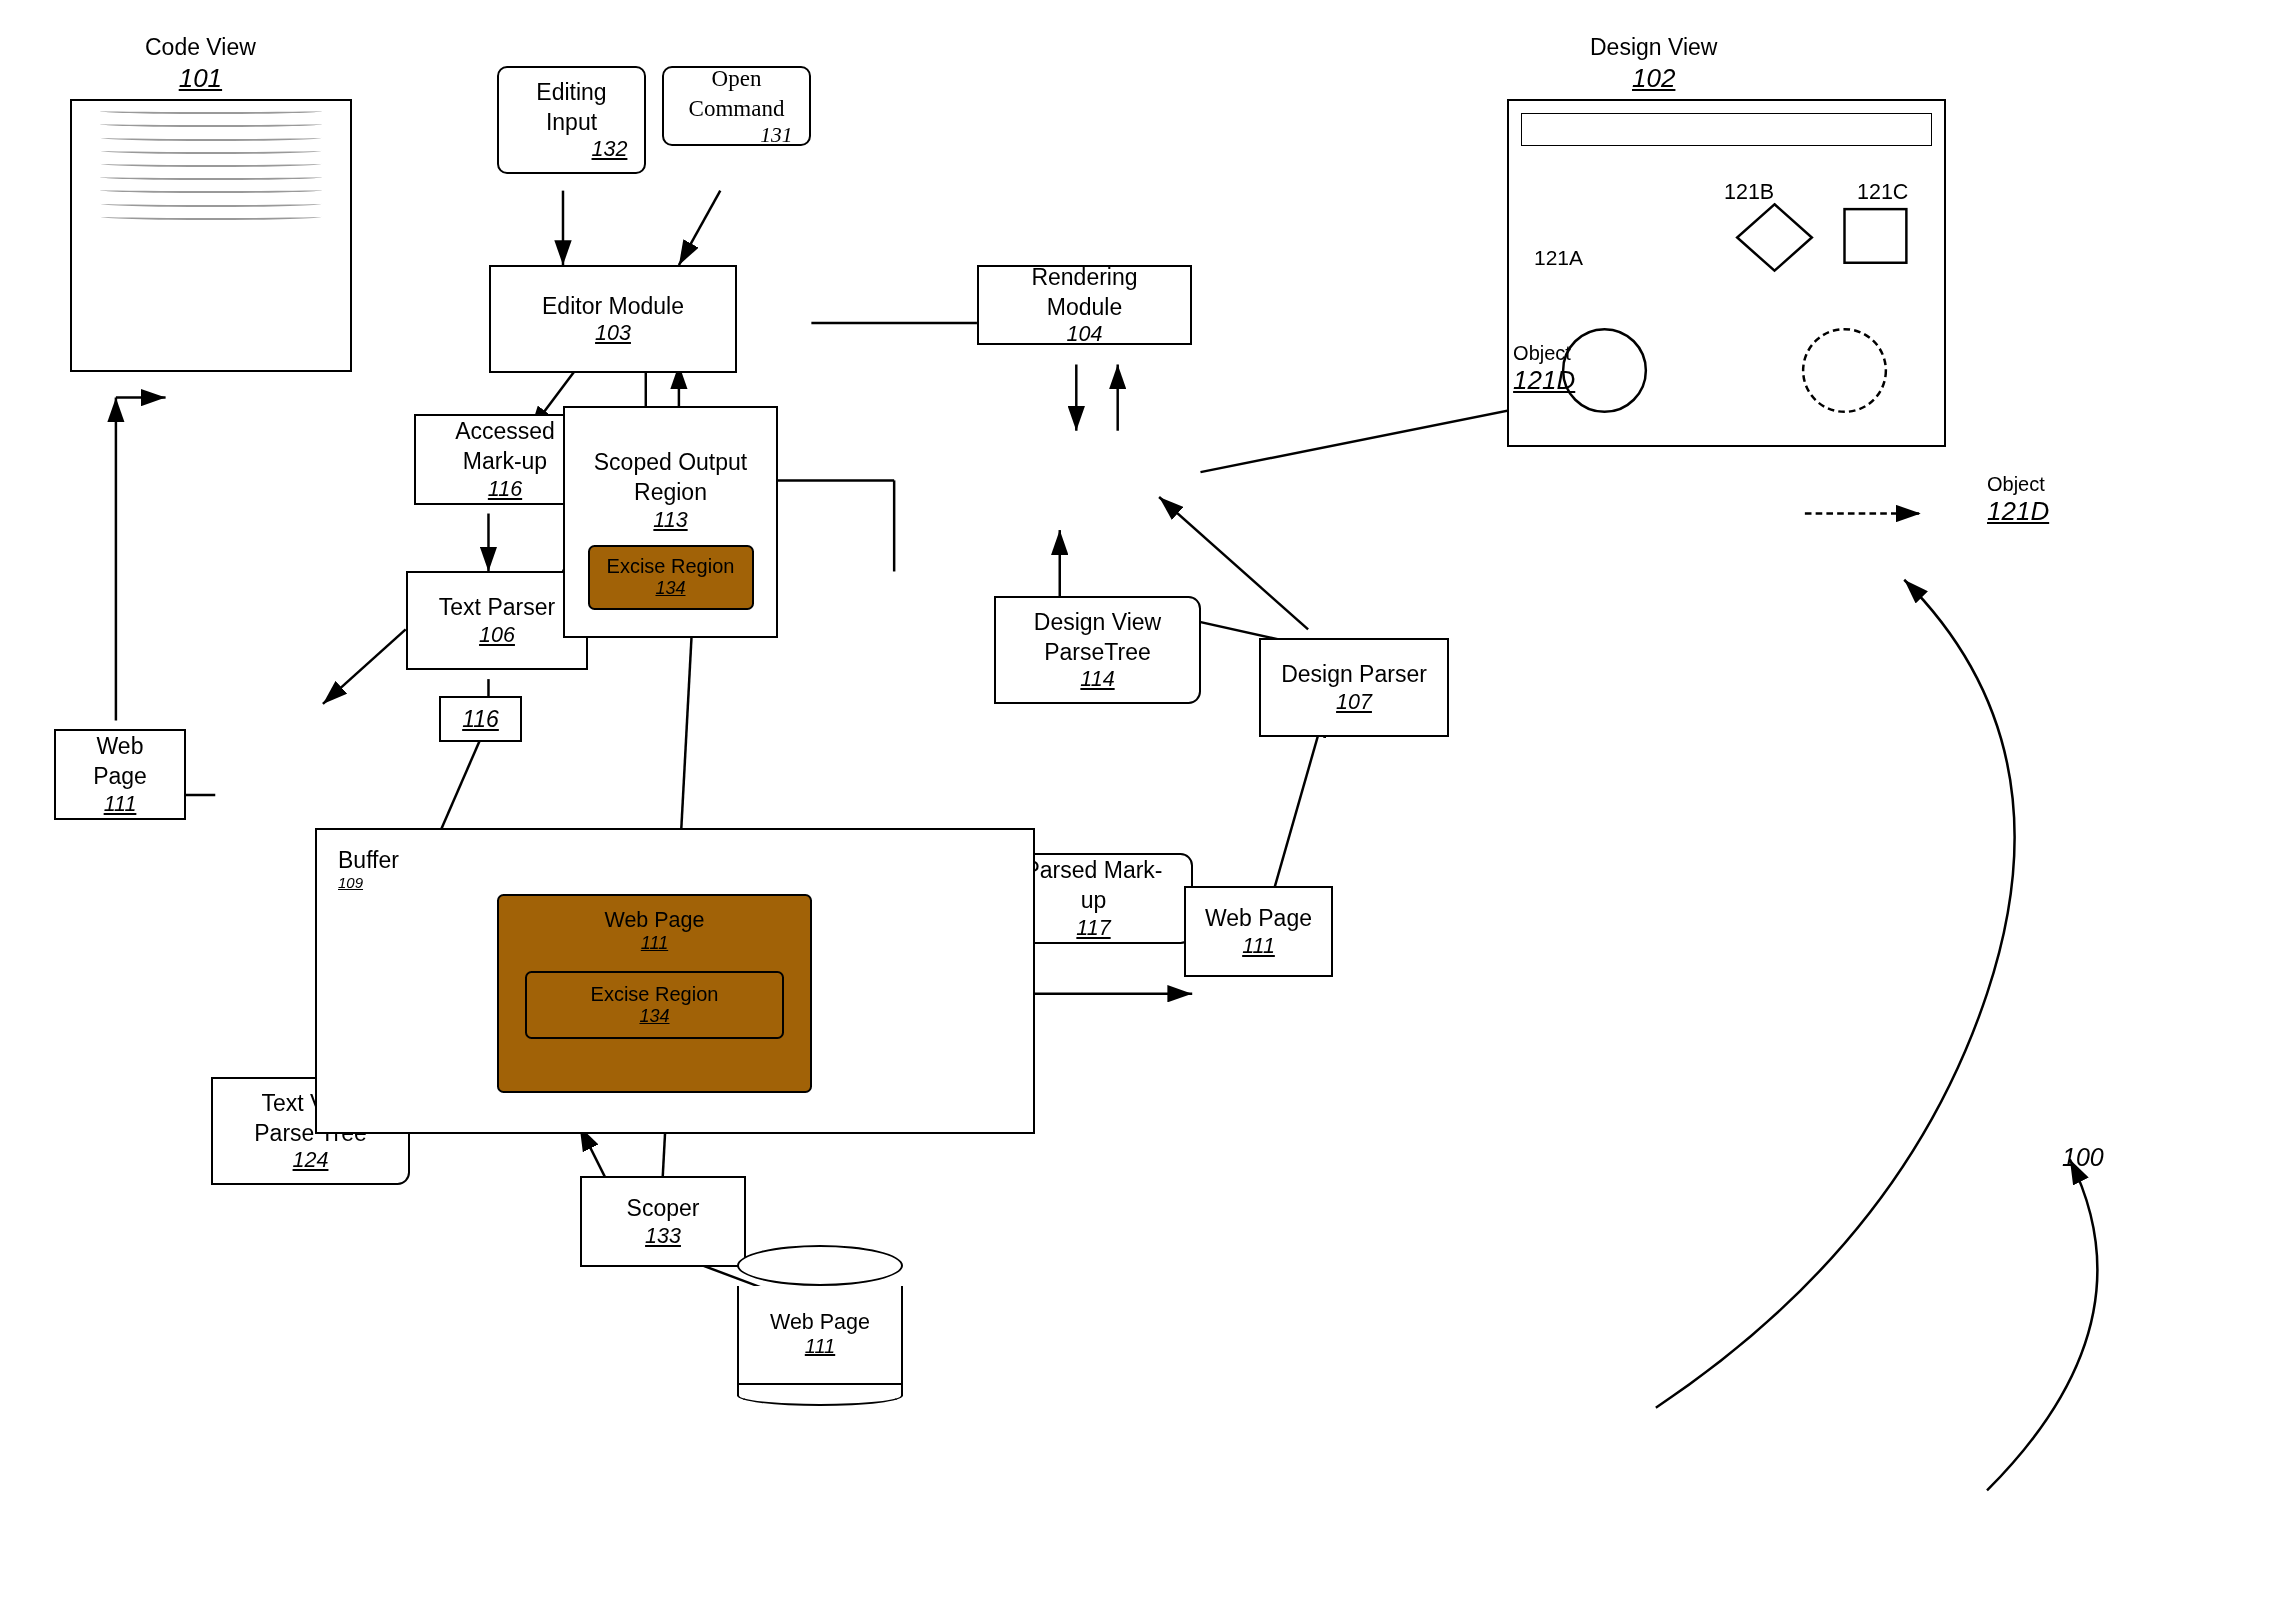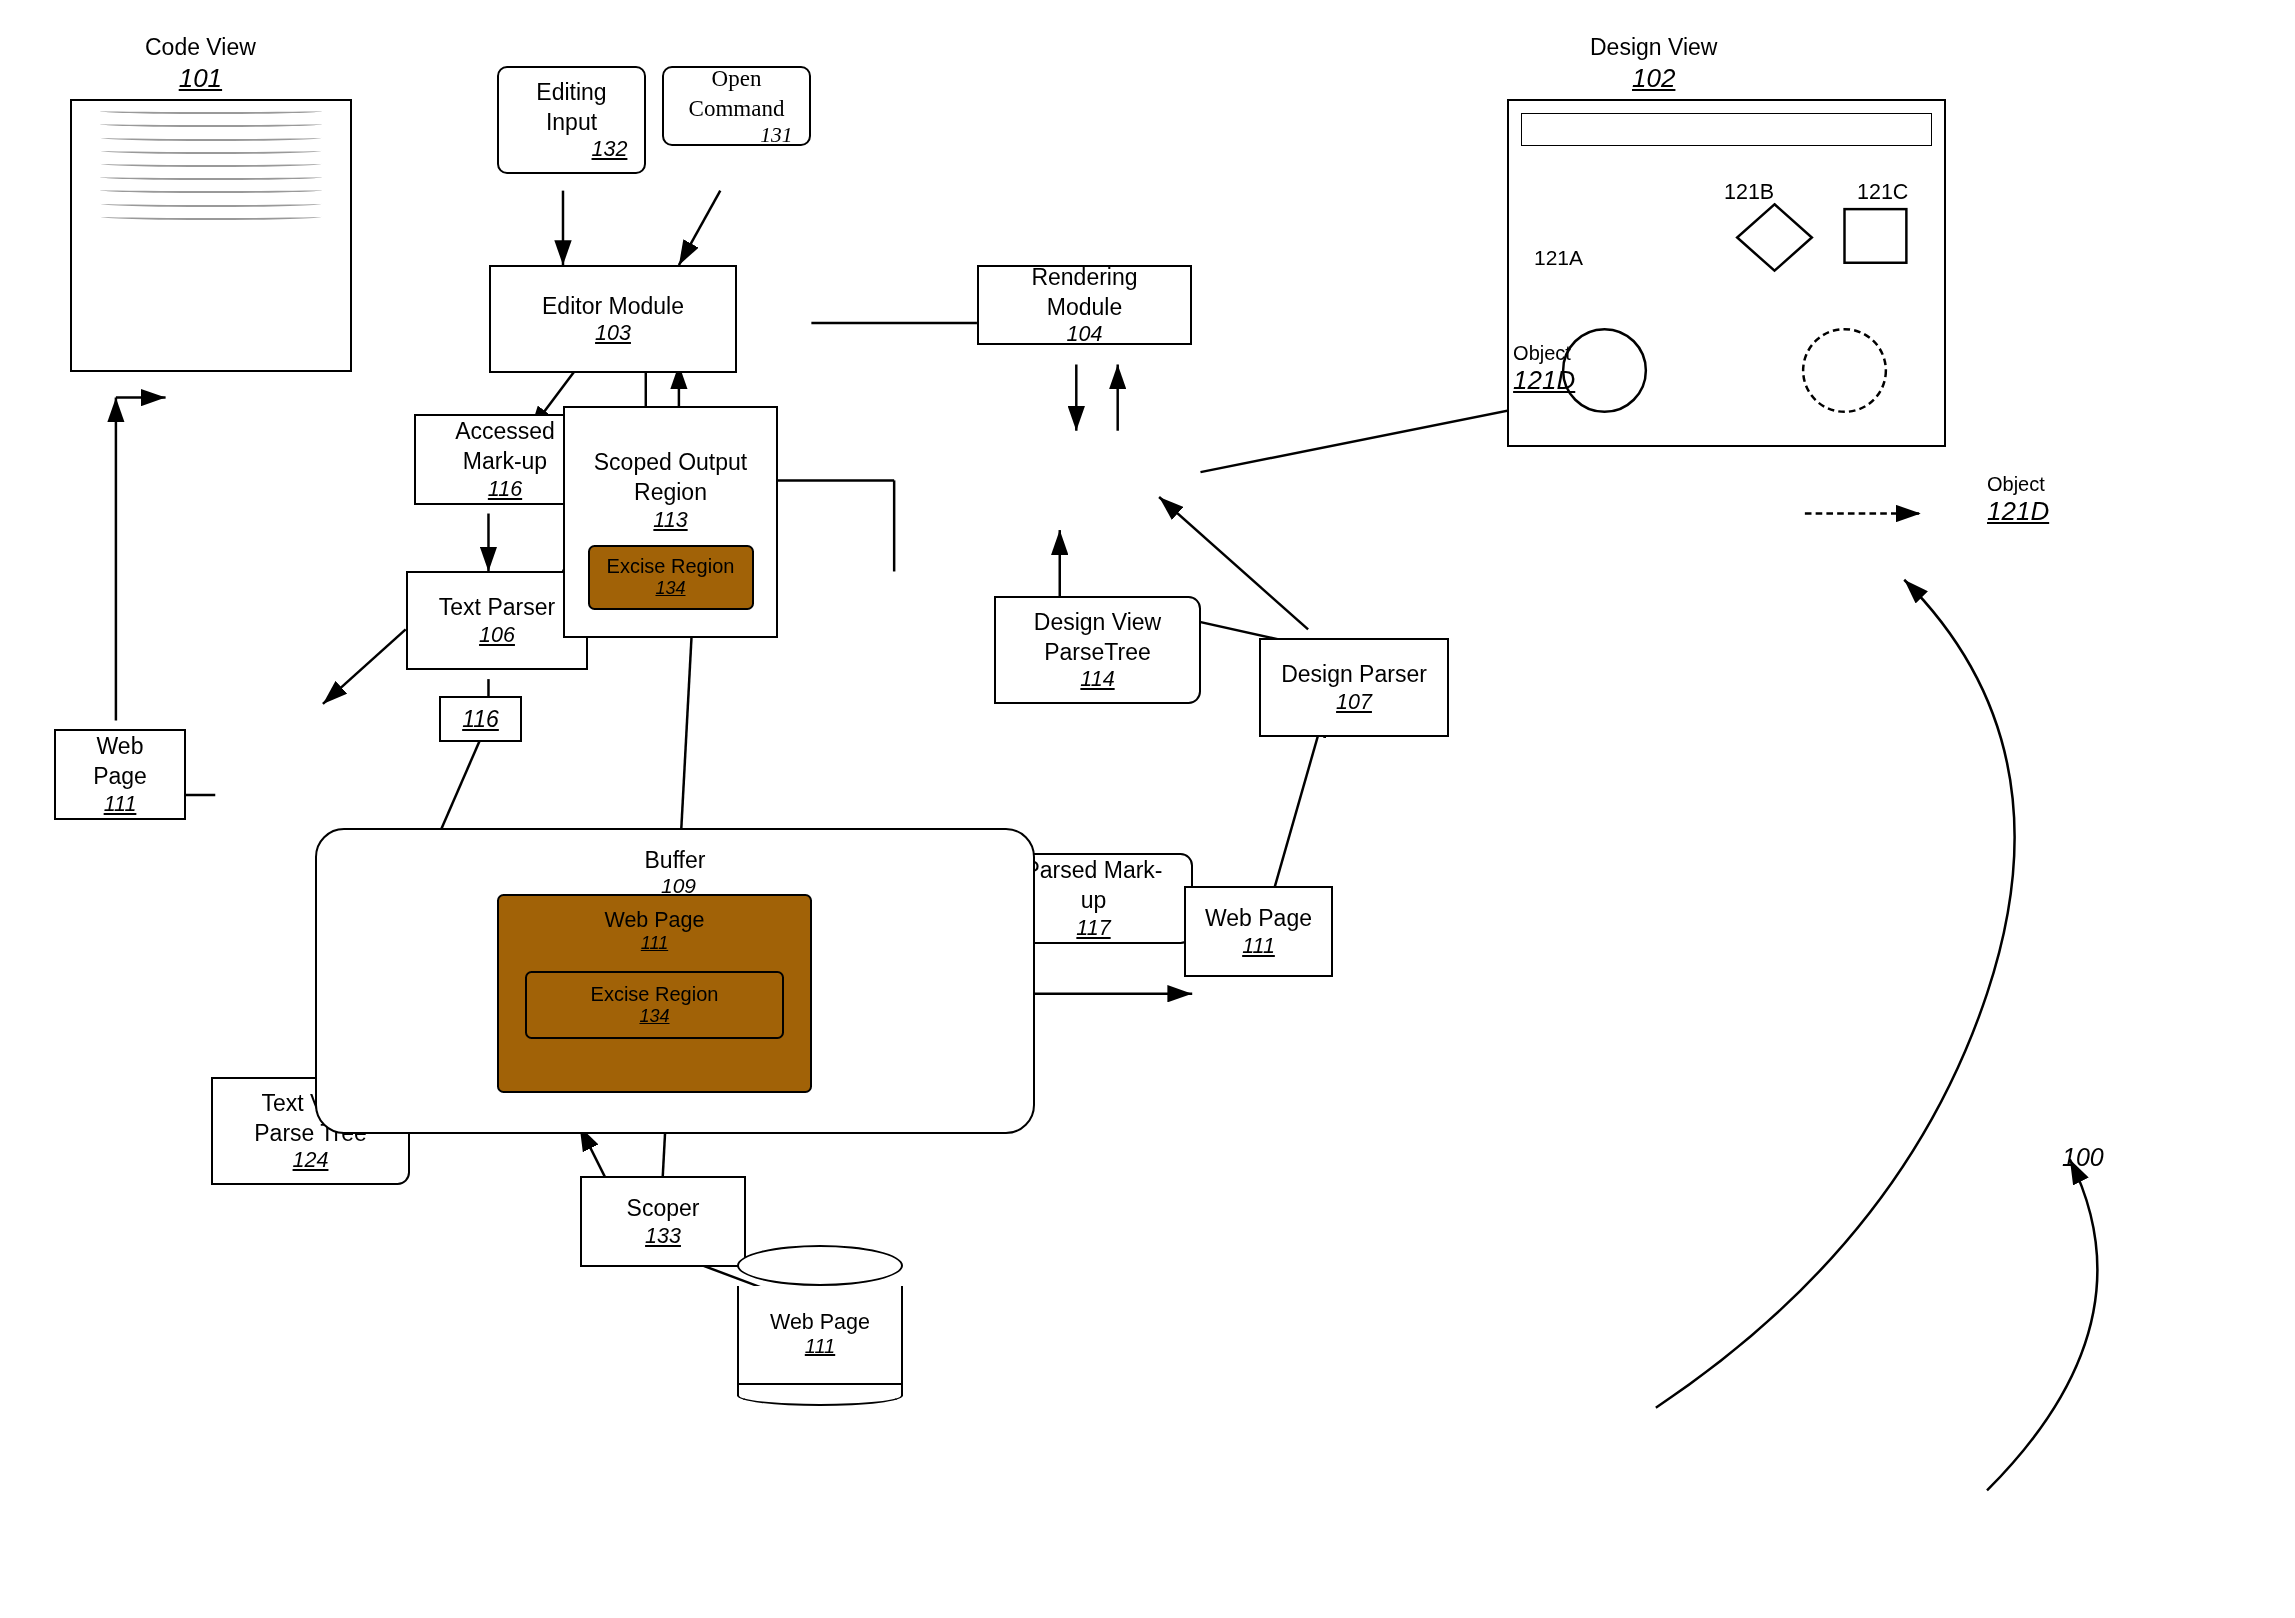--- a/index.html
+++ b/index.html
@@ -328,23 +328,23 @@
   <div class="node box" style="left:54px; top:729px; width:132px; height:91px;">
     <div class="node-label">Web Page</div>
     <div class="node-id">111</div>
   </div>
 
   <div class="node box" style="left:1259px; top:638px; width:190px; height:99px;">
     <div class="node-label">Design Parser</div>
     <div class="node-id">107</div>
   </div>
 
-  <div class="node box" style="left:315px; top:828px; width:720px; height:306px; justify-content:flex-start; align-items:center; padding:16.6px 21px;border-radius:29px;">
+  <div class="node box" style="left:315px; top:828px; width:720px; height:306px; justify-content:flex-start; align-items:flex-start; padding:16.6px 21px;">
     <div style="font-size:23px;">Buffer</div>
-    <div class="italic-id" style="font-size:21px;margin-left:7px;">109</div>
+    <div class="italic-id" style="font-size:15px;">109</div>
 
     <div class="nested-scroll" style="position:absolute; left:166px; top:50px; width:315px; min-height:199px; text-align:center; padding:12.4px;">
       <div style="font-size:21.5px;">Web Page</div>
       <div class="small-node-id">111</div>
       <div class="nested-scroll" style="margin-top:16.6px; padding:10px;">
         <div class="small-node-label">Excise Region</div>
         <div class="small-node-id">134</div>
       </div>
     </div>
   </div>

